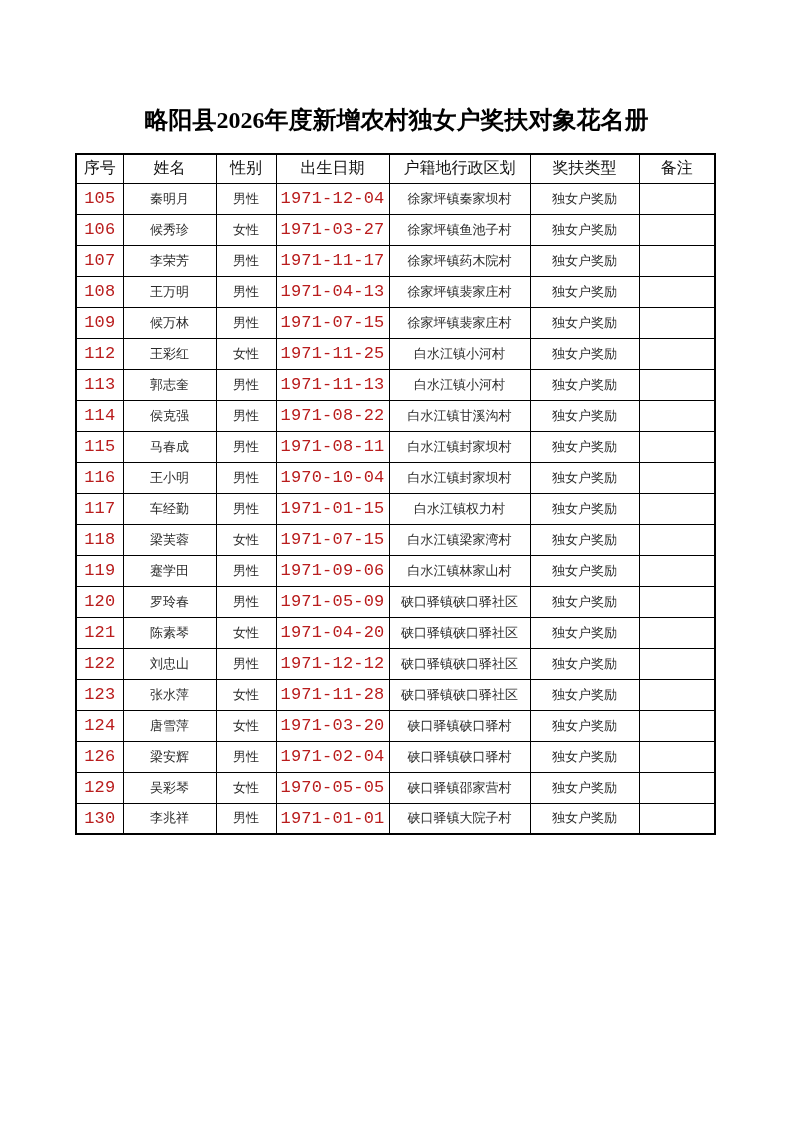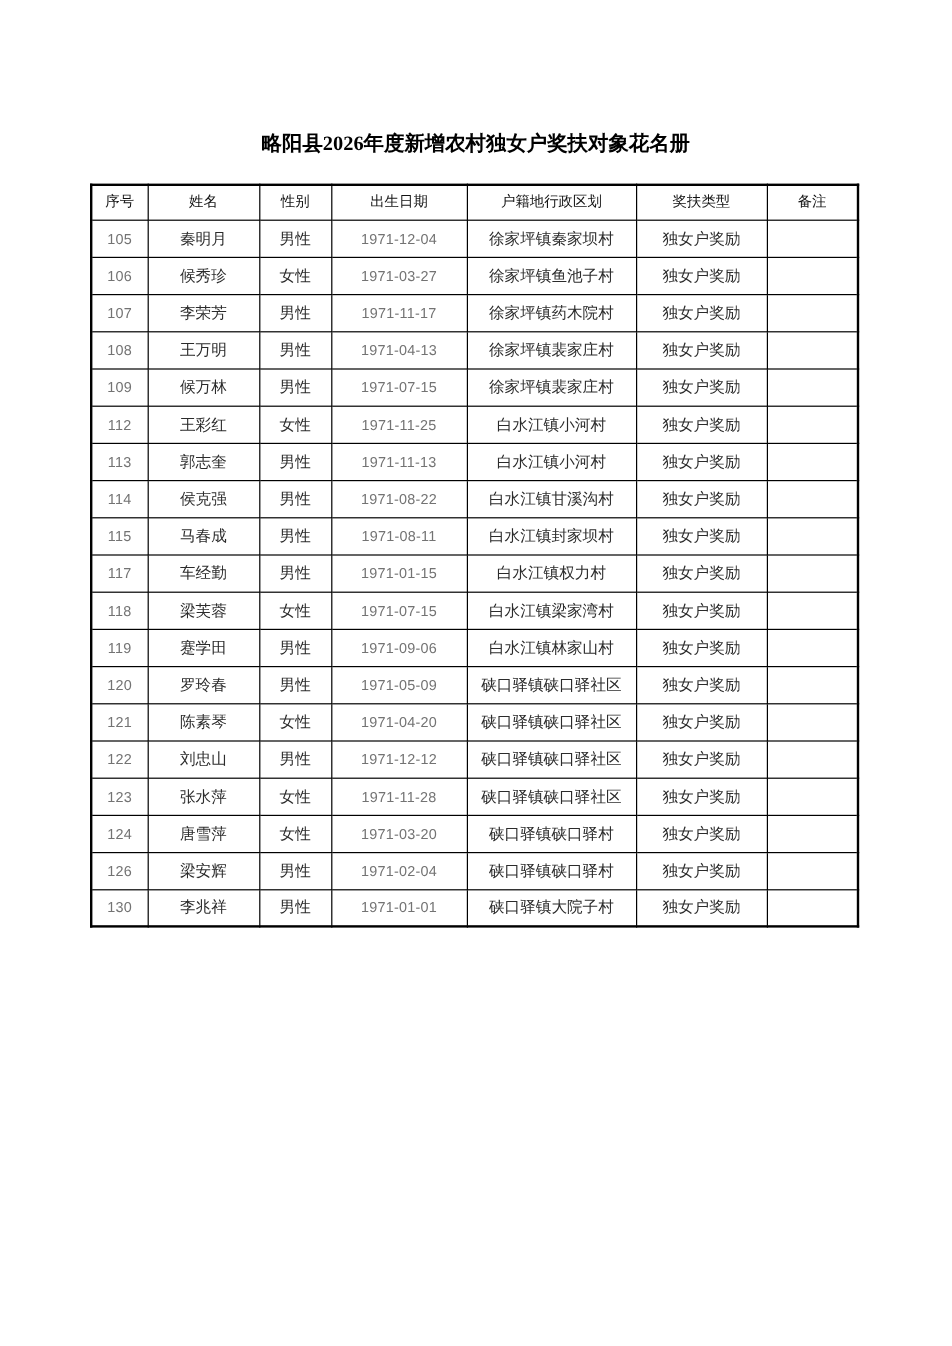--- a/index.html
+++ b/index.html
@@ -12,21 +12,21 @@
     font-family: "Liberation Serif", serif;
     overflow: hidden;
   }
   .doc-title {
     position: absolute;
     left: 0;
     right: 0;
     top: 105px;
     margin: 0;
     text-align: center;
-    font-size: 17px;
+    font-size: 24px;
     line-height: 30px;
     font-weight: bold;
     color: #000000;
     font-family: "Liberation Serif", serif;
   }
   table.roster {
     position: absolute;
     left: 75px;
     top: 153px;
     width: 639px;
@@ -38,35 +38,35 @@
   table.roster td {
     border: 1px solid #000000;
     text-align: center;
     vertical-align: middle;
     padding: 0 2px;
     overflow: hidden;
     white-space: nowrap;
   }
   table.roster th {
     height: 29px;
-    font-size: 12px;
+    font-size: 16px;
     font-weight: normal;
     color: #111111;
     font-family: Liberation Sans, sans-serif;
   }
   table.roster td {
     height: 31px;
     font-size: 13px;
     color: #2b2b2b;
     font-family: "Liberation Serif", serif;
   }
   table.roster td.num {
-    font-family: Liberation Sans, sans-serif;
-    color: #737373;
-    font-size: 12px;
+    font-family: Liberation Mono, monospace;
+    color: #b91c1c;
+    font-size: 17px;
     letter-spacing: 0.2px;
   }
 </style>
 </head>
 <body>
 
 <div class="page">
   <h1 class="doc-title">略阳县2026年度新增农村独女户奖扶对象花名册</h1>
 
   <table class="roster">
@@ -166,20 +166,29 @@
         <tr>
           <td class="num">115</td>
           <td class="cjk">马春成</td>
           <td class="cjk">男性</td>
           <td class="num">1971-08-11</td>
           <td class="cjk">白水江镇封家坝村</td>
           <td class="cjk">独女户奖励</td>
           <td class="cjk"></td>
         </tr>
         <tr>
+          <td class="num">116</td>
+          <td class="cjk">王小明</td>
+          <td class="cjk">男性</td>
+          <td class="num">1970-10-04</td>
+          <td class="cjk">白水江镇封家坝村</td>
+          <td class="cjk">独女户奖励</td>
+          <td class="cjk"></td>
+        </tr>
+        <tr>
           <td class="num">117</td>
           <td class="cjk">车经勤</td>
           <td class="cjk">男性</td>
           <td class="num">1971-01-15</td>
           <td class="cjk">白水江镇权力村</td>
           <td class="cjk">独女户奖励</td>
           <td class="cjk"></td>
         </tr>
         <tr>
           <td class="num">118</td>
@@ -243,20 +252,29 @@
           <td class="cjk">硖口驿镇硖口驿村</td>
           <td class="cjk">独女户奖励</td>
           <td class="cjk"></td>
         </tr>
         <tr>
           <td class="num">126</td>
           <td class="cjk">梁安辉</td>
           <td class="cjk">男性</td>
           <td class="num">1971-02-04</td>
           <td class="cjk">硖口驿镇硖口驿村</td>
+          <td class="cjk">独女户奖励</td>
+          <td class="cjk"></td>
+        </tr>
+        <tr>
+          <td class="num">129</td>
+          <td class="cjk">吴彩琴</td>
+          <td class="cjk">女性</td>
+          <td class="num">1970-05-05</td>
+          <td class="cjk">硖口驿镇邵家营村</td>
           <td class="cjk">独女户奖励</td>
           <td class="cjk"></td>
         </tr>
         <tr>
           <td class="num">130</td>
           <td class="cjk">李兆祥</td>
           <td class="cjk">男性</td>
           <td class="num">1971-01-01</td>
           <td class="cjk">硖口驿镇大院子村</td>
           <td class="cjk">独女户奖励</td>

